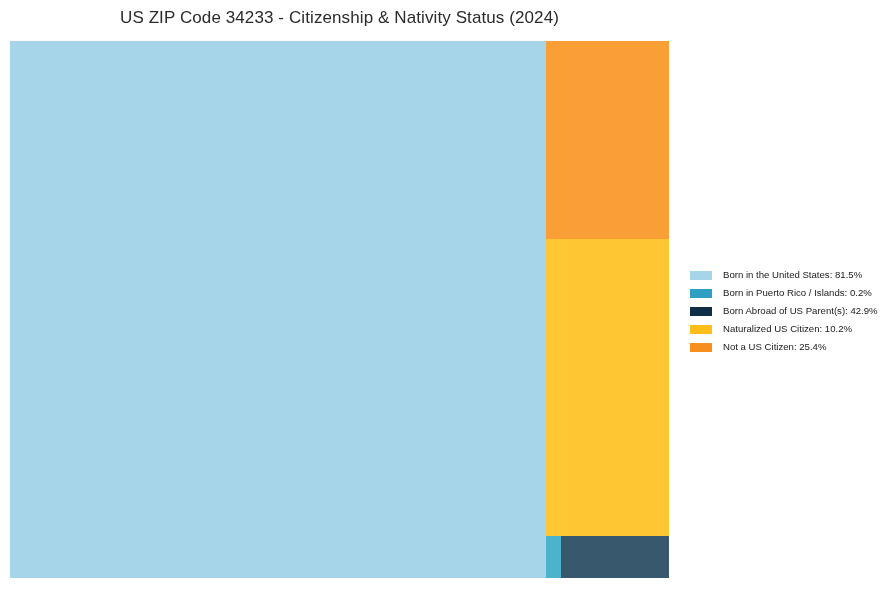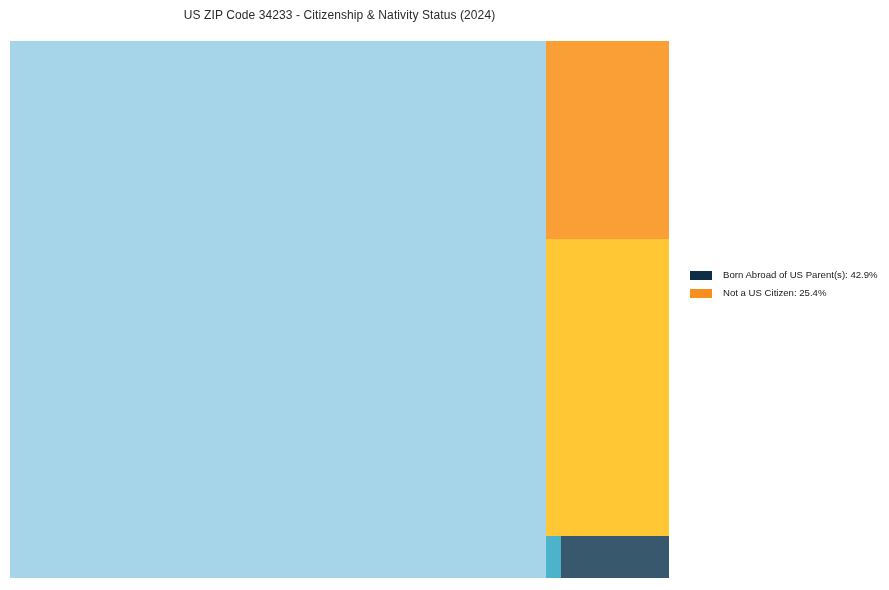--- a/index.html
+++ b/index.html
@@ -25,21 +25,21 @@
     height: 590px;
   }
 
   
   #chart-title {
     position: absolute;
     left: 0;
     top: 8px;
     width: 679px;
     text-align: center;
-    font-size: 12px;
+    font-size: 17px;
     color: #2b2b2b;
     letter-spacing: 0.1px;
     white-space: nowrap;
   }
 
   
   #treemap {
     position: absolute;
     left: 10px;
     top: 41px;
@@ -89,22 +89,34 @@
   <div id="treemap">
     <div class="tile" title="Born in the United States: 81.5%" style="left: 0px; top: 0px; width: 536px; height: 537px; background: rgb(166, 213, 234);"></div>
     <div class="tile" title="Not a US Citizen: 6.7%" style="left: 536px; top: 0px; width: 123px; height: 198px; background: rgb(249, 159, 53);"></div>
     <div class="tile" title="Naturalized US Citizen: 10.2%" style="left: 536px; top: 198px; width: 123px; height: 297px; background: rgb(255, 199, 52);"></div>
     <div class="tile" title="Born in Puerto Rico / Islands: 0.2%" style="left: 536px; top: 495px; width: 15px; height: 42px; background: rgb(76, 179, 203);"></div>
     <div class="tile" title="Born Abroad of US Parent(s): 1.3%" style="left: 551px; top: 495px; width: 108px; height: 42px; background: rgb(56, 88, 110);"></div>
   </div>
 
   <div id="legend">
     <div class="legend-row">
+      <span class="legend-swatch" style="background: rgb(166, 213, 234);"></span>
+      <span class="legend-label">Born in the United States: 81.5%</span>
+    </div>
+    <div class="legend-row">
+      <span class="legend-swatch" style="background: rgb(47, 159, 196);"></span>
+      <span class="legend-label">Born in Puerto Rico / Islands: 0.2%</span>
+    </div>
+    <div class="legend-row">
       <span class="legend-swatch" style="background: rgb(13, 46, 68);"></span>
       <span class="legend-label">Born Abroad of US Parent(s): 42.9%</span>
+    </div>
+    <div class="legend-row">
+      <span class="legend-swatch" style="background: rgb(255, 190, 26);"></span>
+      <span class="legend-label">Naturalized US Citizen: 10.2%</span>
     </div>
     <div class="legend-row">
       <span class="legend-swatch" style="background: rgb(247, 143, 30);"></span>
       <span class="legend-label">Not a US Citizen: 25.4%</span>
     </div>
   </div>
 
 </div>
 
 </body></html>

